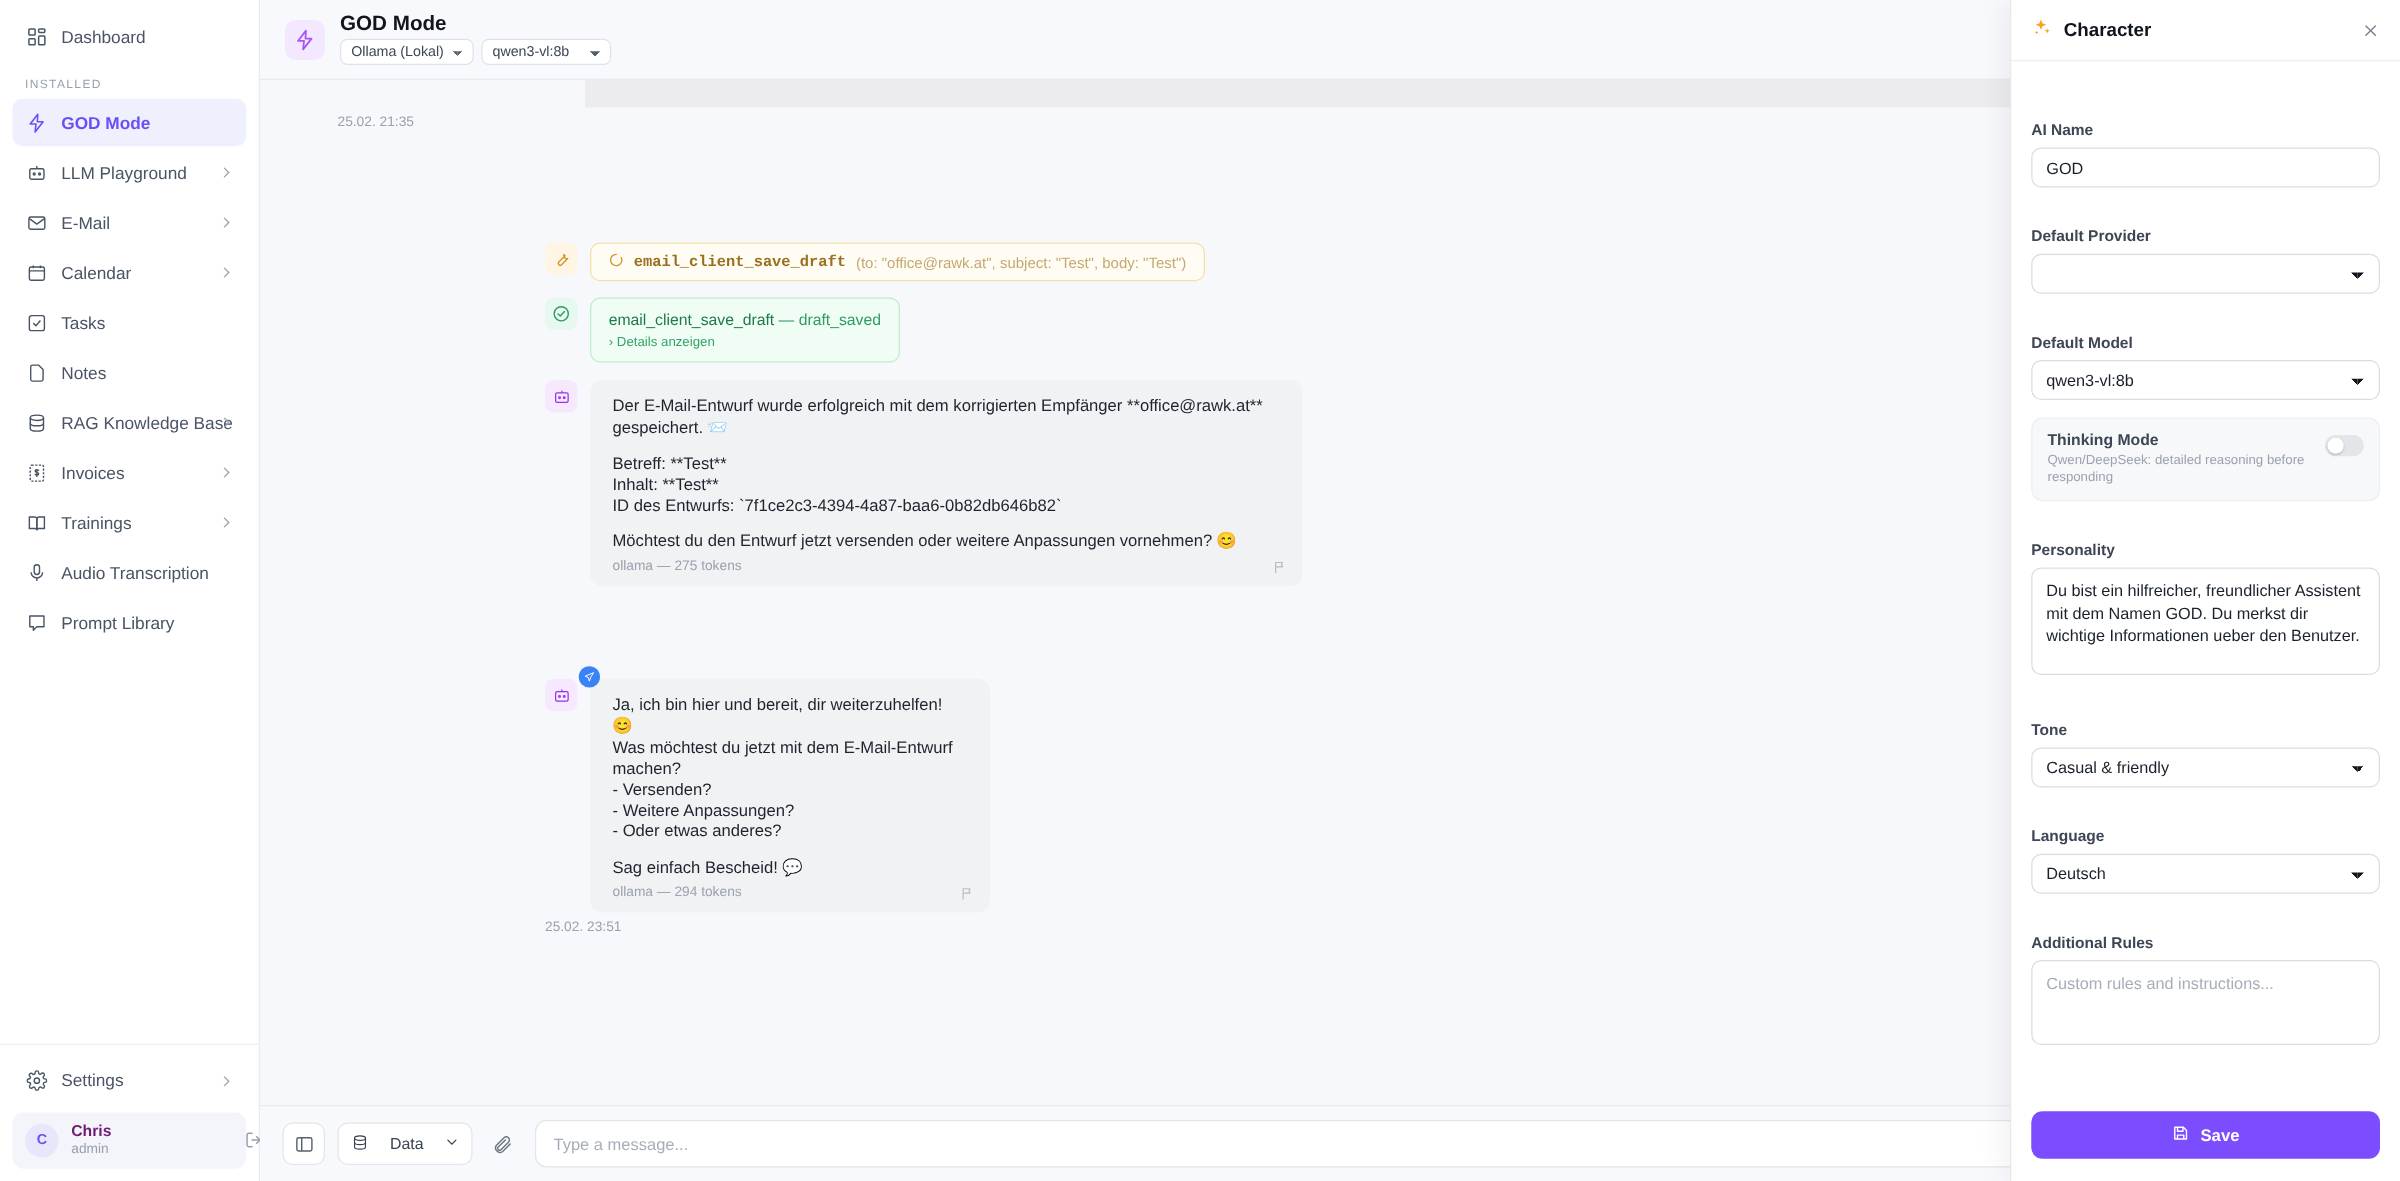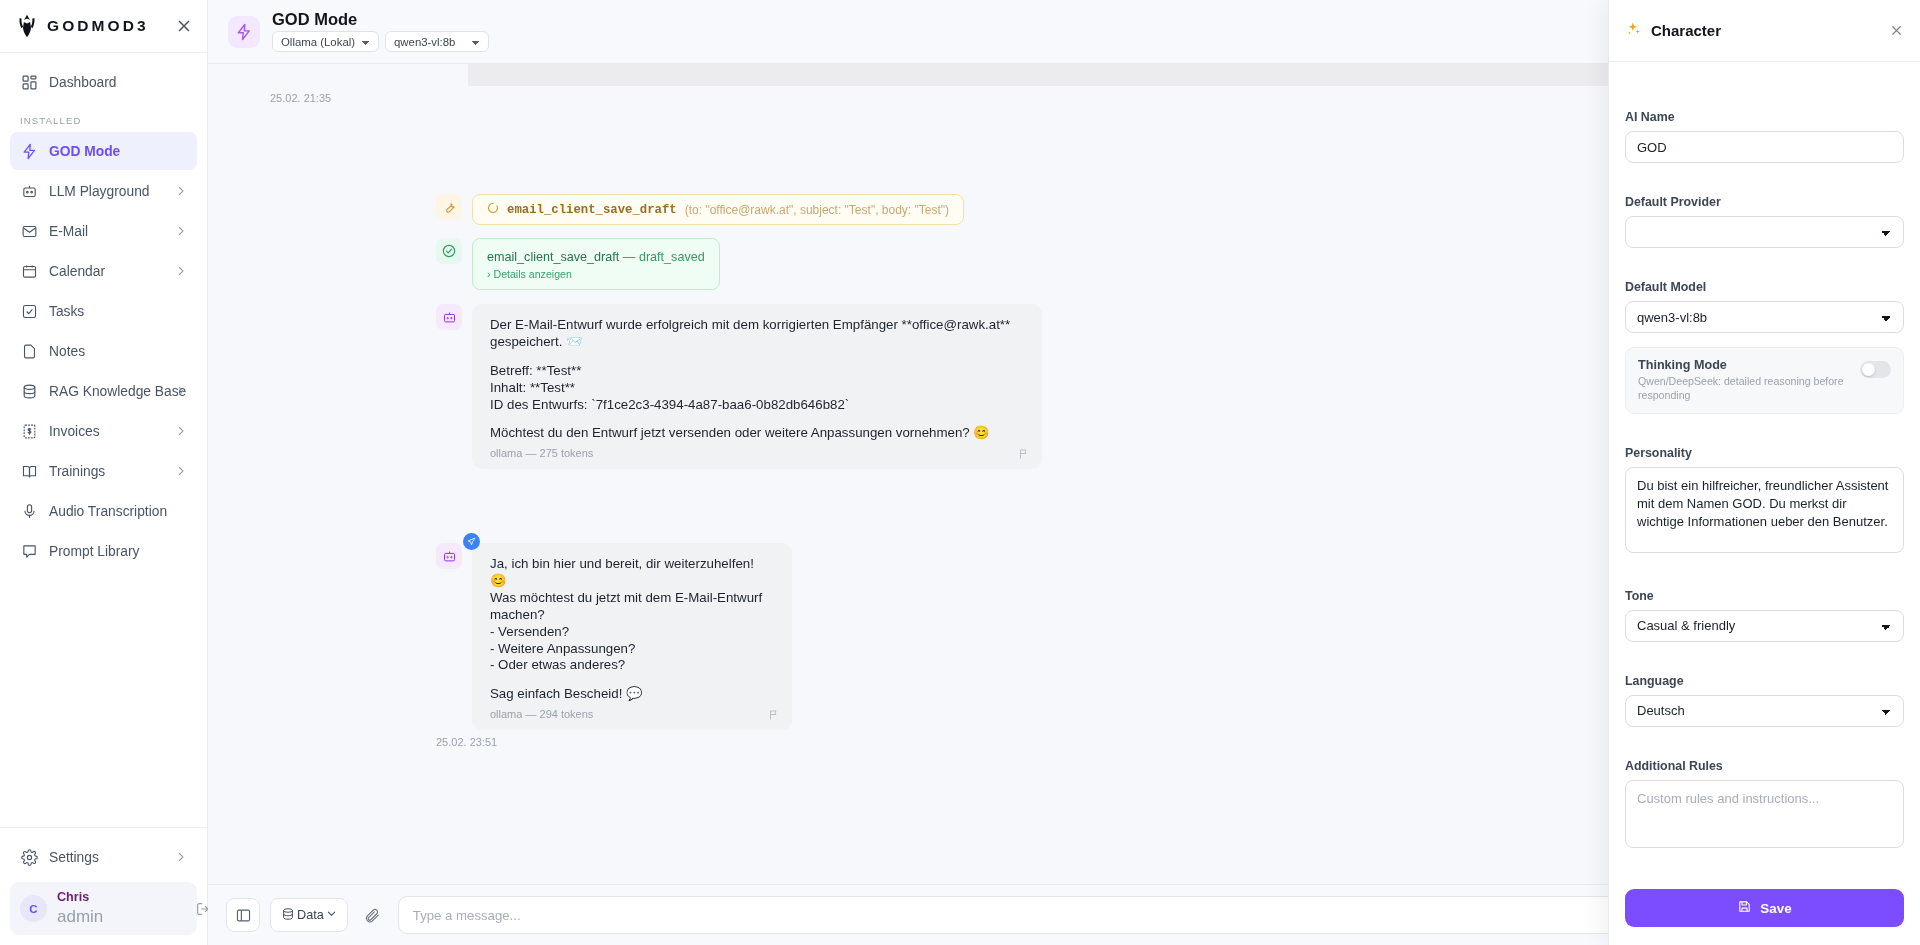--- a/index.html
+++ b/index.html
@@ -50,21 +50,21 @@
   .user-row {
     display: flex; align-items: center; gap: 10px; padding: 8px 10px;
     background: #f4f5fa; border-radius: 9px; cursor: pointer; position: relative;
   }
   .avatar {
     width: 27px; height: 27px; border-radius: 50%; background: #e6e7fb;
     color: #6d4df6; font-size: 11.5px; font-weight: 600;
     display: flex; align-items: center; justify-content: center; flex: 0 0 27px;
   }
   .user-name { font-size: 12.6px; font-weight: 700; color: #701a75; line-height: 1.25; }
-  .user-role { font-size: 17px; color: #97a0ad; line-height: 1.25; }
+  .user-role { font-size: 11px; color: #97a0ad; line-height: 1.25; }
   .logout-ico { position: absolute; right: -14px; width: 16px; height: 16px; color: #98a0ae; }
 
   
   .main { flex: 1 1 auto; display: flex; flex-direction: column;
           background: #f7f8fb; min-width: 0; position: relative; }
   .topbar {
     height: 64px; background: #f8f9fc; border-bottom: 1px solid #e8eaee;
     display: flex; align-items: center; padding: 0 16px 0 20px; gap: 12px;
   }
   .app-badge {
@@ -145,40 +145,40 @@
     border-top: 1px solid #e8eaee; background: #f8f9fc;
     padding: 11px 18px; display: flex; align-items: center; gap: 10px;
   }
   .cbtn {
     width: 34px; height: 34px; border: 1px solid #e2e5ea; border-radius: 8px;
     background: #fff; display: flex; align-items: center; justify-content: center;
     color: #55606f; cursor: pointer; flex: 0 0 34px;
   }
   .cdata {
     height: 34px; border: 1px solid #e2e5ea; border-radius: 8px; background: #fff;
-    display: flex; align-items: center; gap: 2px; padding: 0 10px;
+    display: flex; align-items: center; gap: 17px; padding: 0 10px;
     color: #39424f; font-size: 12.7px; cursor: pointer;
   }
   .clip { width: 30px; height: 34px; display:flex; align-items:center; justify-content:center; color: #6b7480; cursor:pointer; }
   .cinput {
     flex: 1 1 auto; height: 38px; border: 1px solid #e2e5ea; border-radius: 9px;
     background: #fff; padding: 0 14px; font-size: 13.2px; color: #1d242e;
     font-family: "Liberation Sans", sans-serif; outline: none;
   }
   .cinput::placeholder { color: #a7aeb9; }
 
   
   .panel {
     position: absolute; right: 0; top: 0; width: 312px; height: 945px;
     background: #ffffff; border-left: 1px solid #e6e8ec;
     display: flex; flex-direction: column; box-shadow: -6px 0 22px rgba(16,24,40,.06);
     z-index: 5;
   }
   .panel-head {
-    height: 62px; display: flex; align-items: center; gap: 9px;
+    height: 49px; display: flex; align-items: center; gap: 9px;
     padding: 0 16px; border-bottom: 1px solid #ecedf0; position: relative;
   }
   .panel-title { font-size: 15px; font-weight: 700; color: #10141b; }
   .panel-close { position: absolute; right: 16px; width: 15px; height: 15px; color: #7b8492; cursor: pointer; }
   .panel-body { flex: 1 1 auto; padding: 16px 16px 0 16px; overflow: hidden; }
   .fld { margin-bottom: 14px; margin-top: 32px; }
   .lbl { font-size: 12.4px; font-weight: 600; color: #3d4654; margin-bottom: 7px; display: block; }
   .inp, .sel, .ta {
     width: 100%; border: 1px solid #d9dde3; border-radius: 8px; background: #fff;
     font-size: 13px; color: #1a212b; font-family: "Liberation Sans", sans-serif;
@@ -216,36 +216,20 @@
     display: flex; align-items: center; justify-content: center; gap: 8px;
     cursor: pointer; font-family: "Liberation Sans", sans-serif;
   }
 </style>
 </head>
 <body>
 
 <div id="app">
 
   <aside class="sidebar">
-    <div class="brand-row">
-      <span class="brand-mark">
-        <svg viewBox="0 0 24 24" width="26" height="26" fill="#0d1117">
-          <path d="M12 1.5 9.3 6.4 12 5.1l2.7 1.3L12 1.5Z"></path>
-          <path d="M5.2 4.6c-.5 3.4.1 6.6 1.7 9.4l1.5-1.2c-1.2-2.3-1.7-4.8-1.4-7.4L5.2 4.6Z"></path>
-          <path d="M18.8 4.6 16.9 5.4c.3 2.6-.2 5.1-1.4 7.4l1.5 1.2c1.6-2.8 2.2-6 1.8-9.4Z"></path>
-          <path d="M9.1 8.2 8.3 14c.4 2.8 1.6 5.4 3.7 8.4 2.1-3 3.3-5.6 3.7-8.4l-.8-5.8-2.9 1.4-2.9-1.4Z"></path>
-        </svg>
-      </span>
-      <span class="brand-text">GODMOD3</span>
-      <span class="brand-close">
-        <svg viewBox="0 0 24 24" width="18" height="18" fill="none" stroke="currentColor" stroke-width="2" stroke-linecap="round">
-          <path d="M6 6l12 12M18 6L6 18"></path>
-        </svg>
-      </span>
-    </div>
 
     <nav class="nav">
       <div class="nav-item">
         <span class="ico">
           <svg viewBox="0 0 24 24" width="17" height="17" fill="none" stroke="currentColor" stroke-width="1.7">
             <rect x="3" y="3" width="7" height="7" rx="1"></rect>
               <rect x="14" y="3" width="7" height="4" rx="1"></rect>
             <rect x="14" y="11" width="7" height="10" rx="1"></rect>
               <rect x="3" y="14" width="7" height="7" rx="1"></rect>
           </svg>

